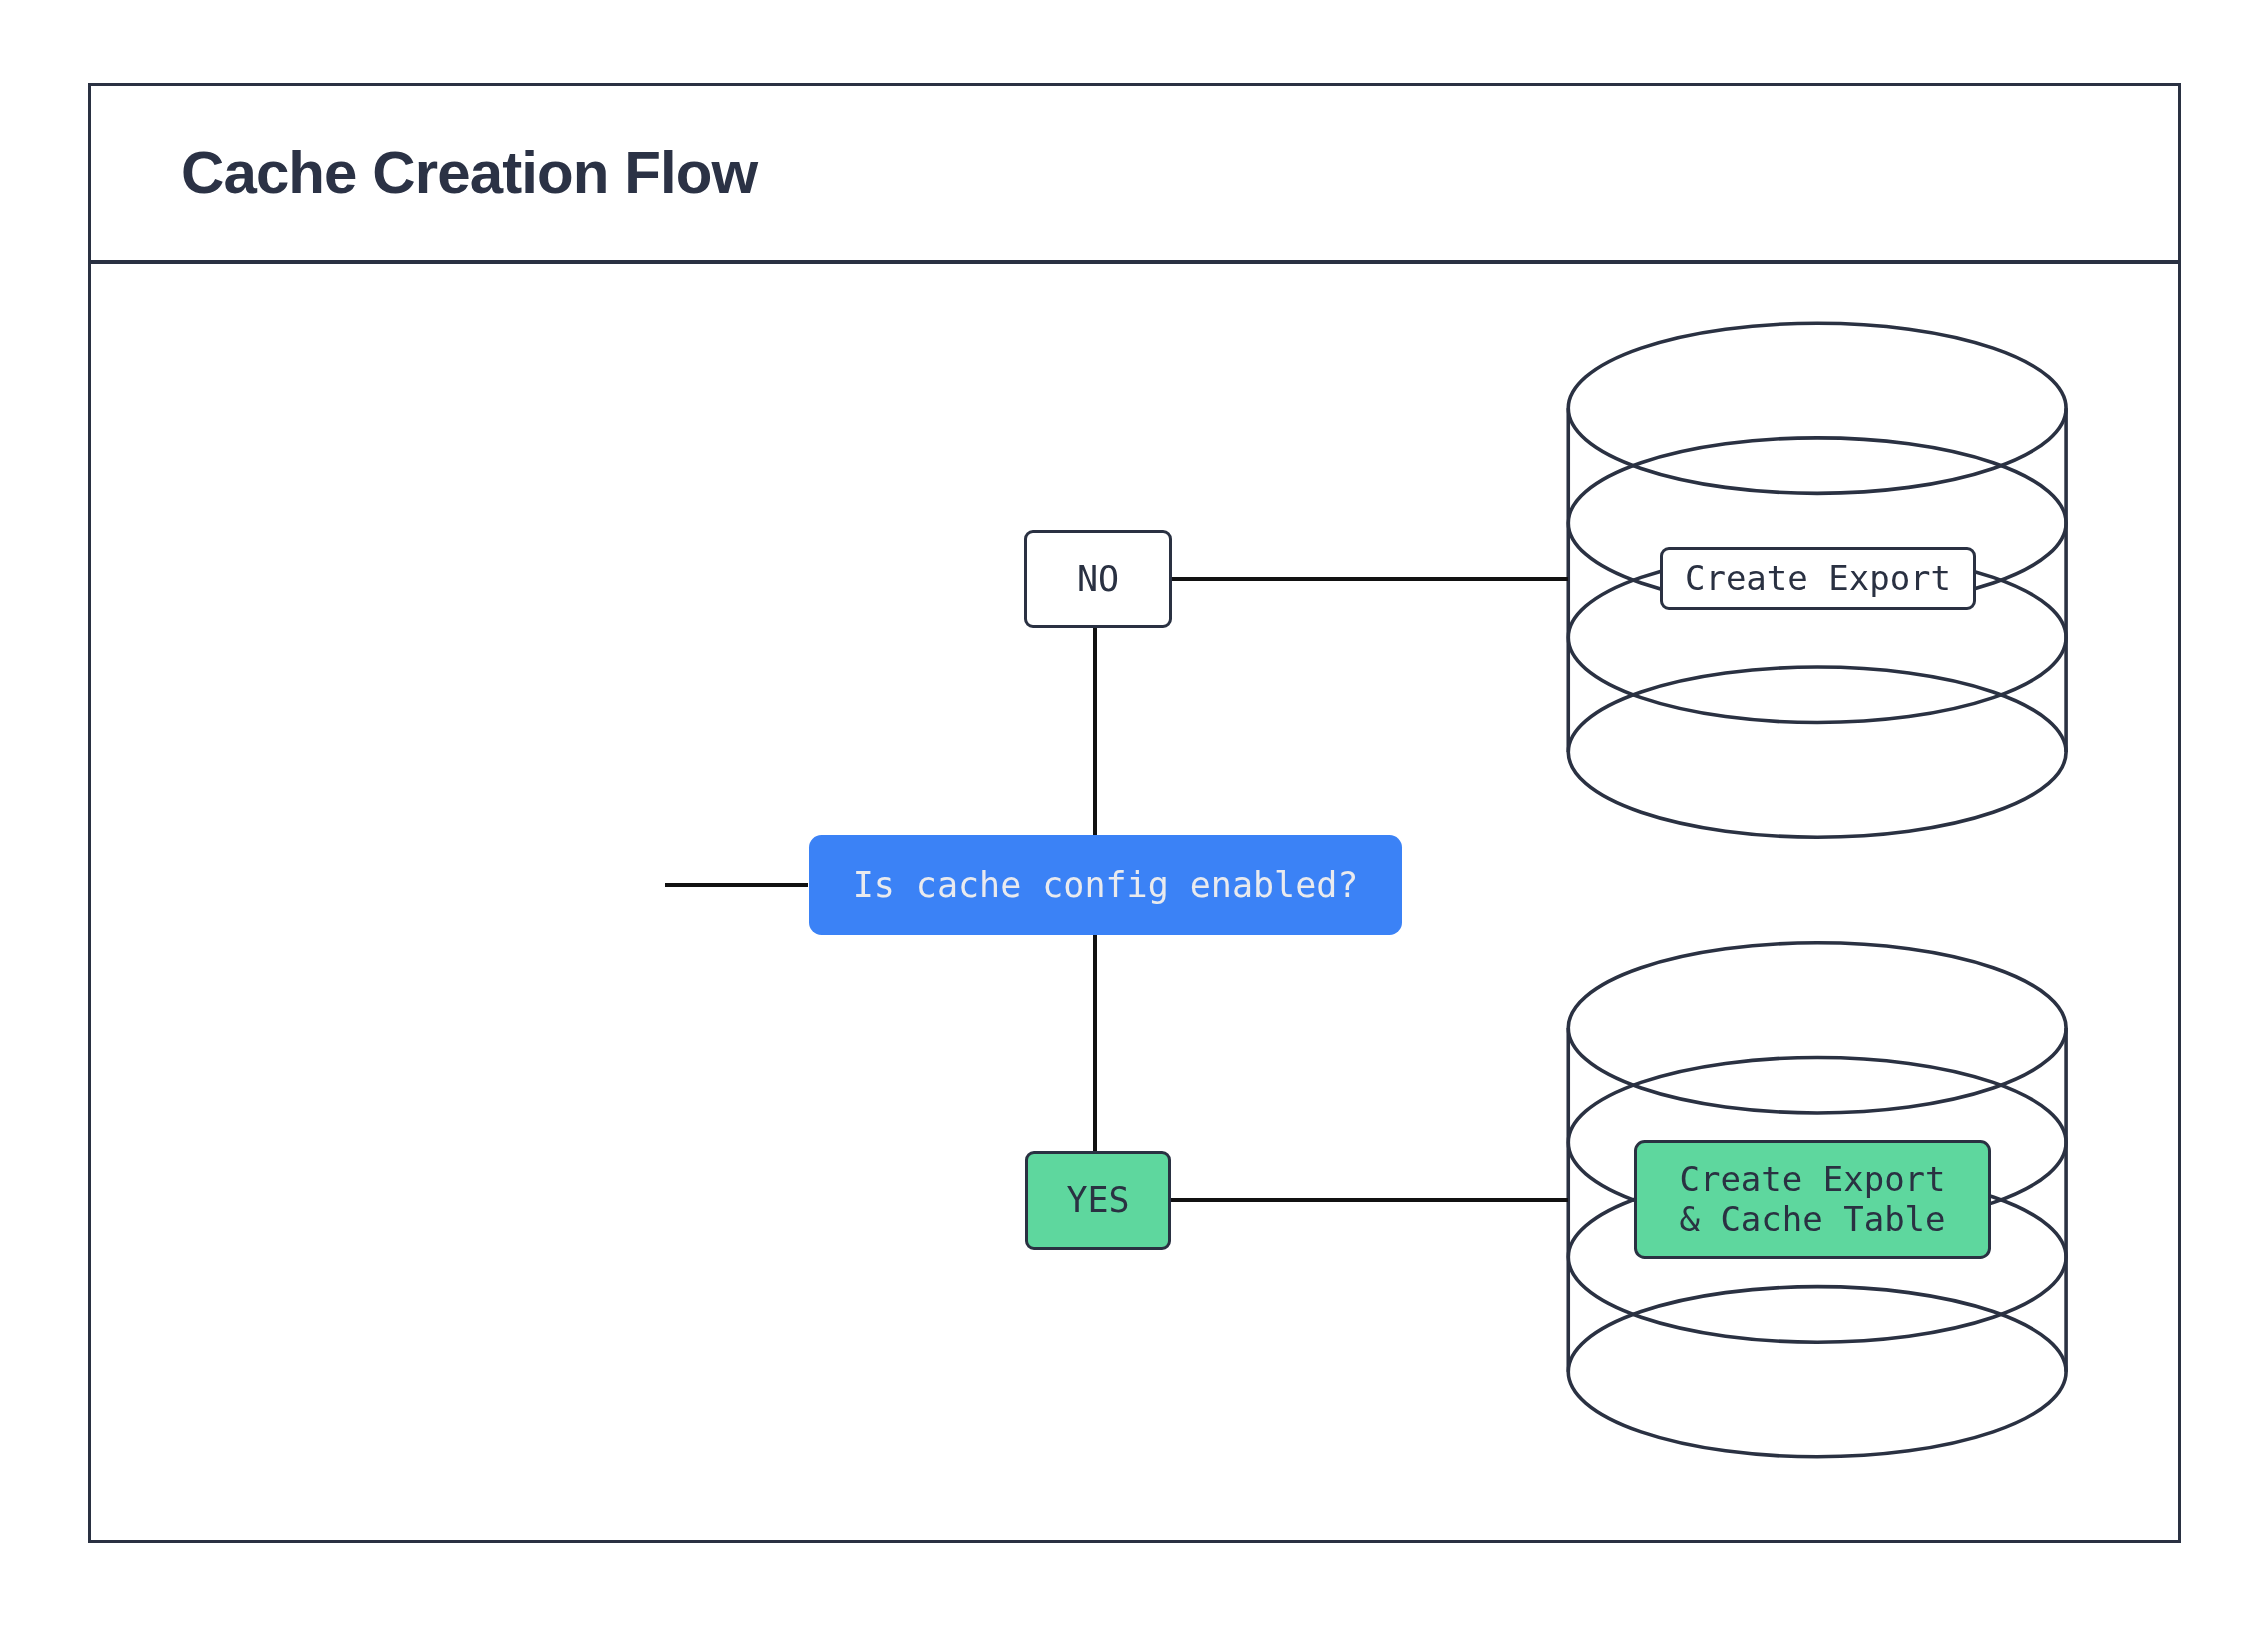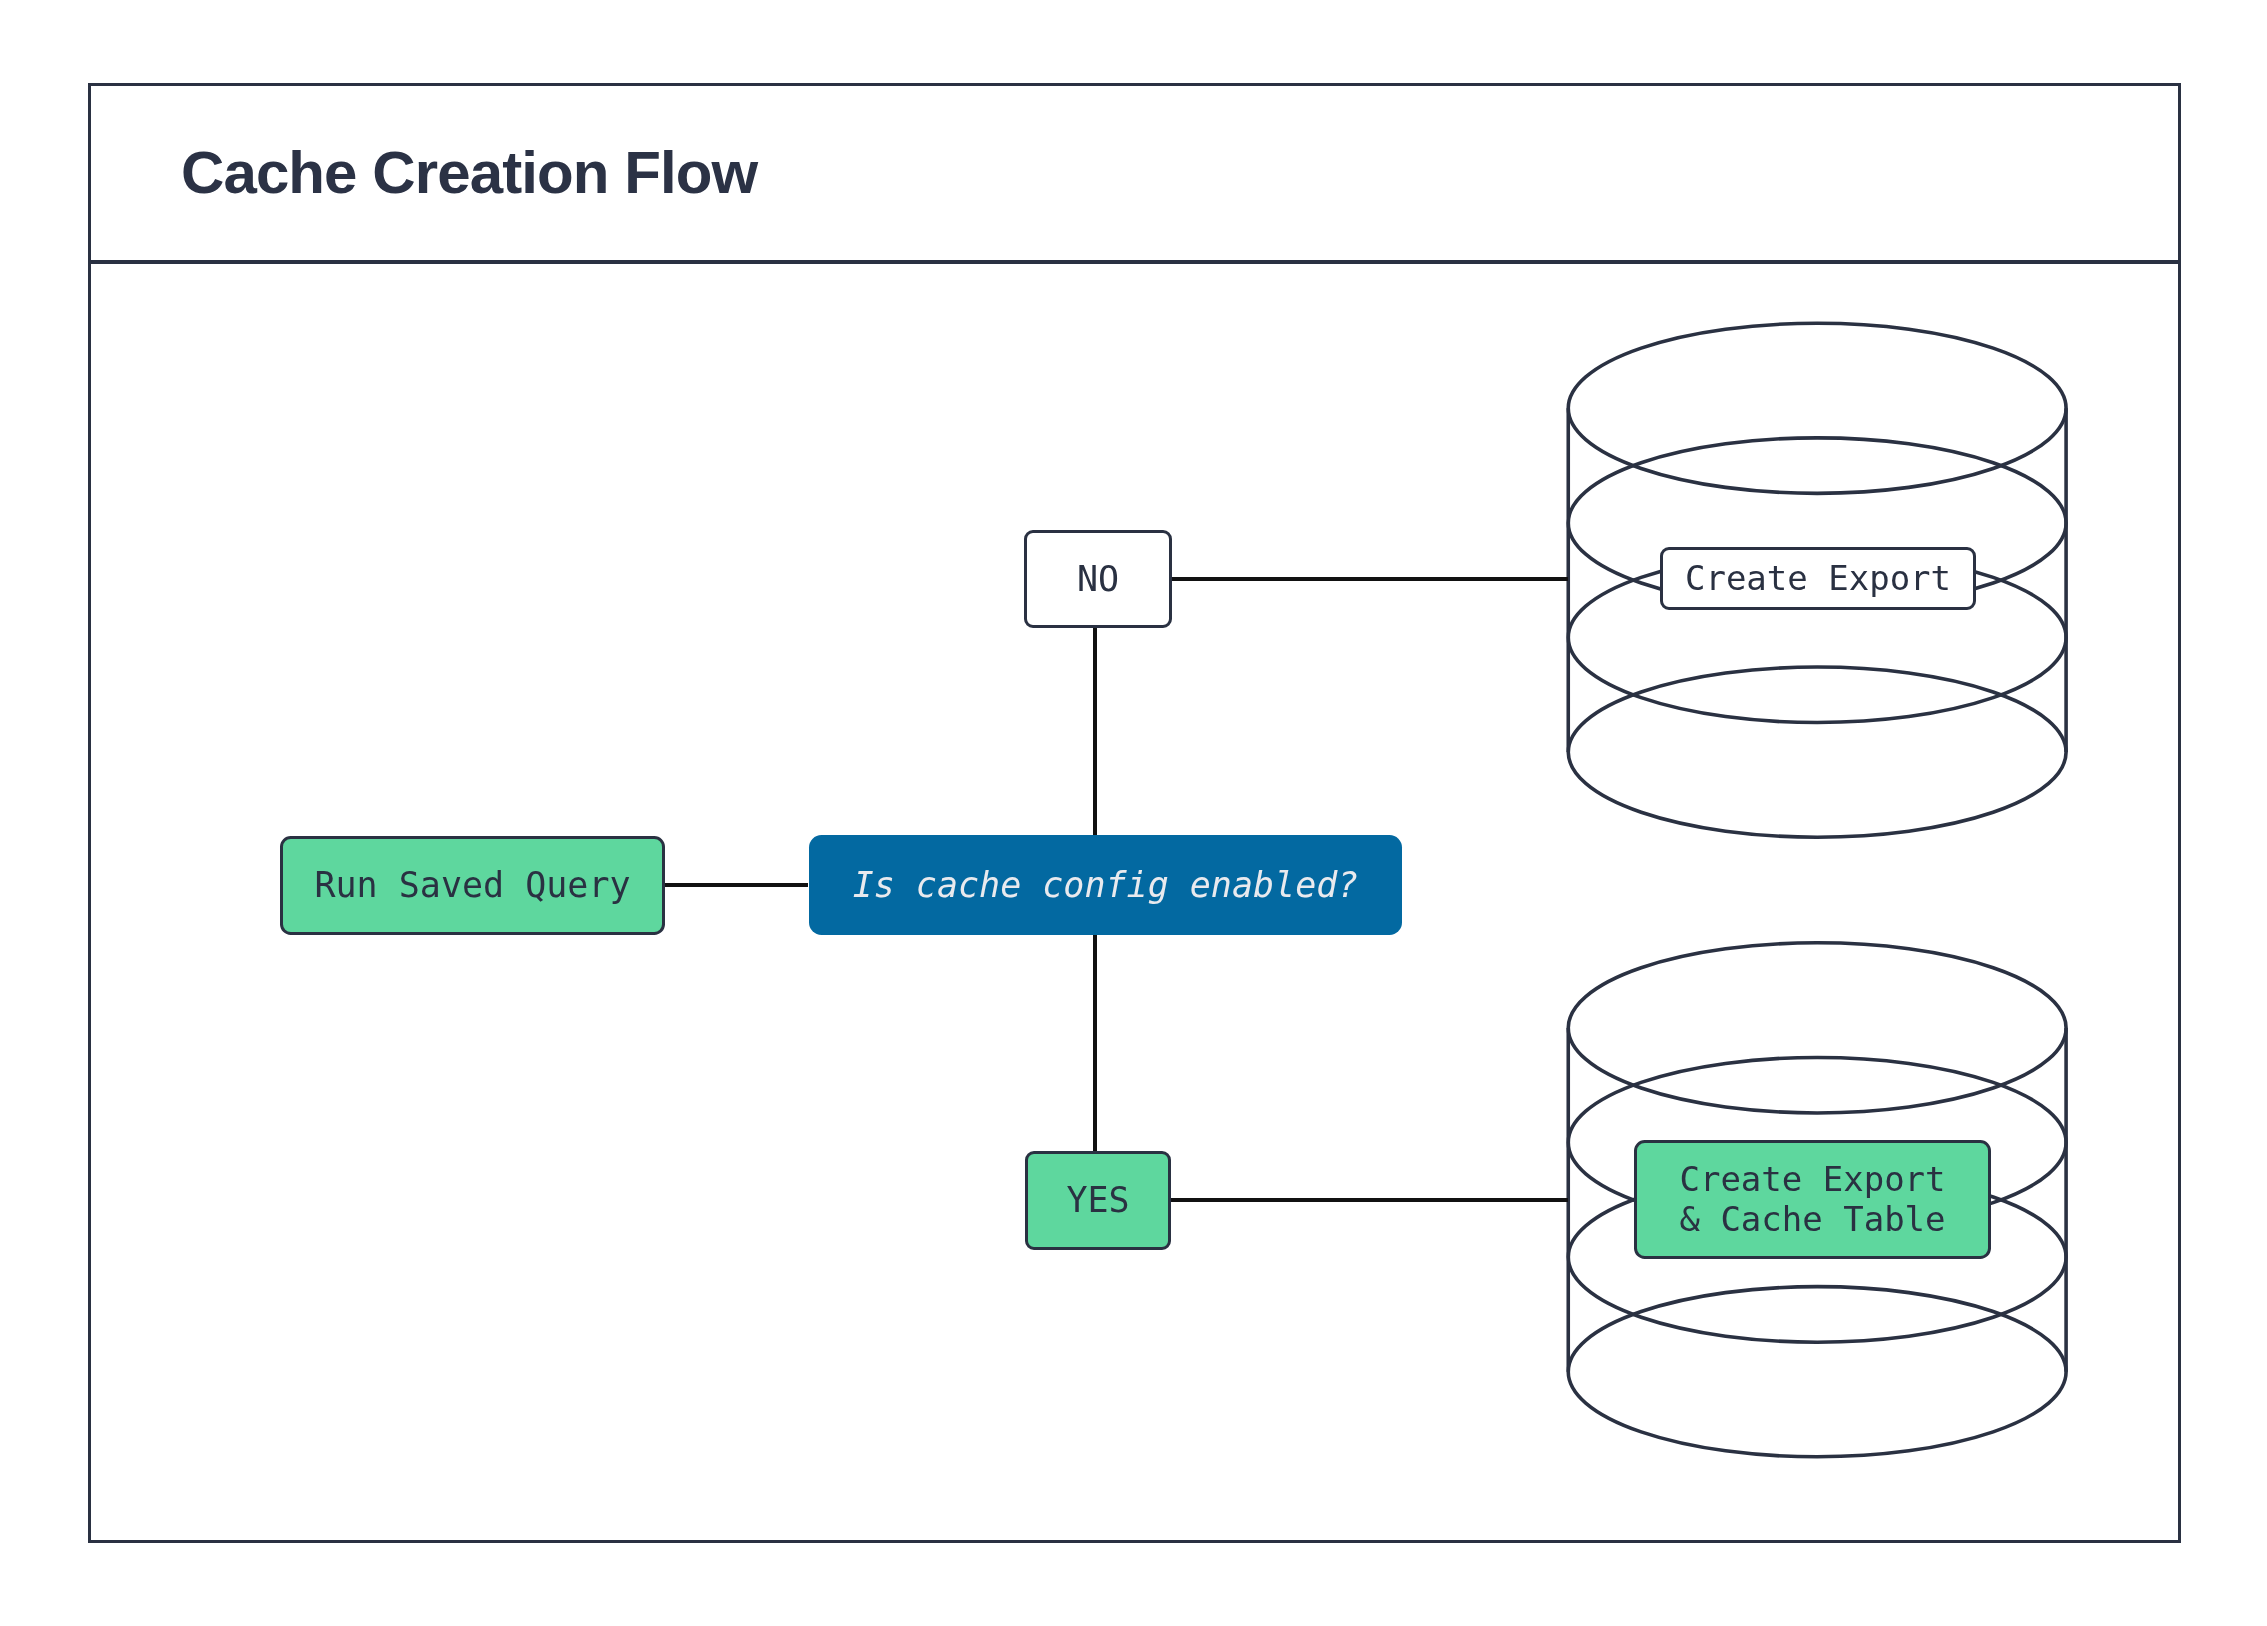--- a/index.html
+++ b/index.html
@@ -24,21 +24,21 @@
   }
   .layer{position:absolute;left:0;top:0;width:2268px;height:1626px;}
   svg.shapes{position:absolute;left:0;top:0;}
 
   .node{
     position:absolute;box-sizing:border-box;display:flex;align-items:center;justify-content:center;
     text-align:right;color:#2a3142;font-size:35px;line-height:1.15;
   }
   .node.green{background:#5ed79e;border:3.6px solid #2a3142;}
   .node.white{background:#ffffff;border:3.6px solid #2a3142;}
-  .node.dark{background:#0369a1;color:#e9eaee;font-style:italic;}
+  .node.dark{background:#3b82f6;color:#e9eaee;}
 
   .node.start{left:280px;top:836px;width:385px;height:99px;border-radius:10.7px;}
   .node.decision{left:809px;top:835px;width:593px;height:100px;border-radius:12.5px;}
   .node.no{left:1024px;top:530px;width:148px;height:98px;border-radius:9px;}
   .node.yes{left:1025px;top:1151px;width:146px;height:99px;border-radius:9px;}
   .node.db-label-no{left:1660px;top:547px;width:316px;height:63px;border-radius:9px;font-size:34px;}
   .node.db-label-yes{left:1634px;top:1140px;width:357px;height:119px;border-radius:10.7px;font-size:34px;flex-direction:column;}
 
   .connector{position:absolute;background:#111111;}
   .c-h1{left:665px;top:883px;width:143px;height:3.6px;}
@@ -77,23 +77,20 @@
       <ellipse cx="2029" cy="1148" rx="278" ry="95"></ellipse>
     </g>
   </svg>
 
   <div class="connector c-h1"></div>
   <div class="connector c-v1"></div>
   <div class="connector c-v2"></div>
   <div class="connector c-h2"></div>
   <div class="connector c-h3"></div>
 
-  <div class="node green start">
-    <span>Run Saved Query</span>
-  </div>
 
   <div class="node dark decision">
     <span>Is cache config enabled?</span>
   </div>
 
   <div class="node white no">
     <span>NO</span>
   </div>
 
   <div class="node green yes">

